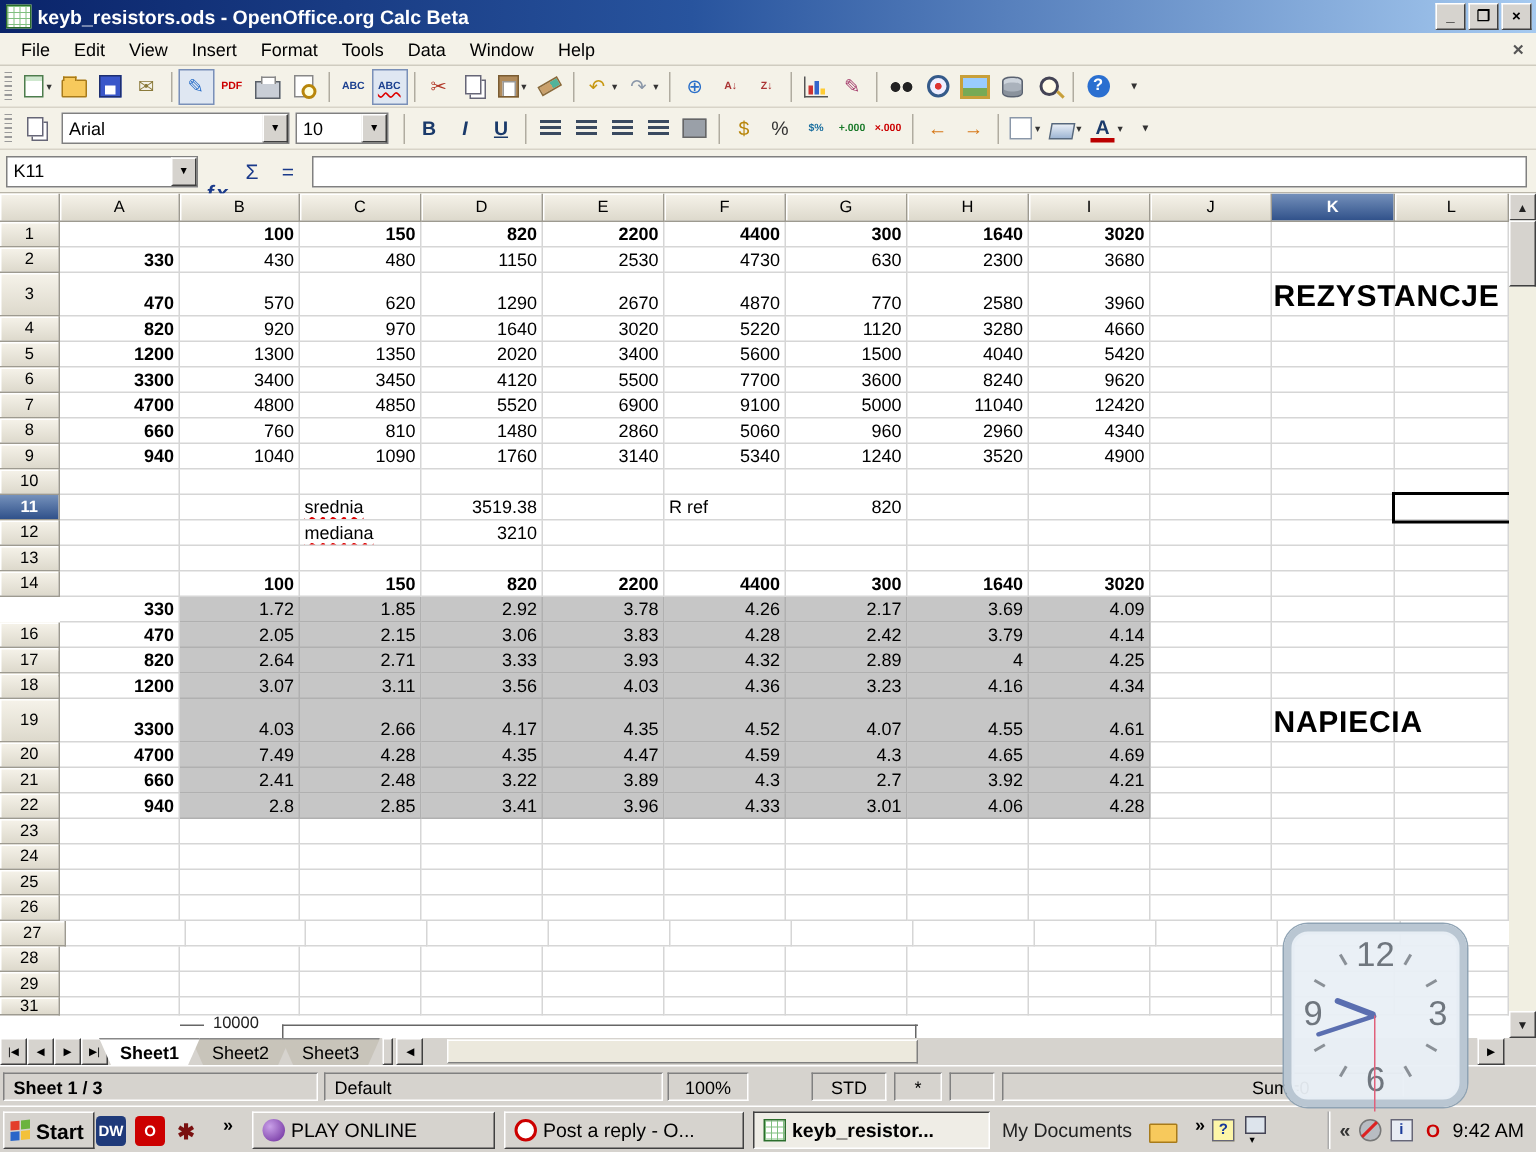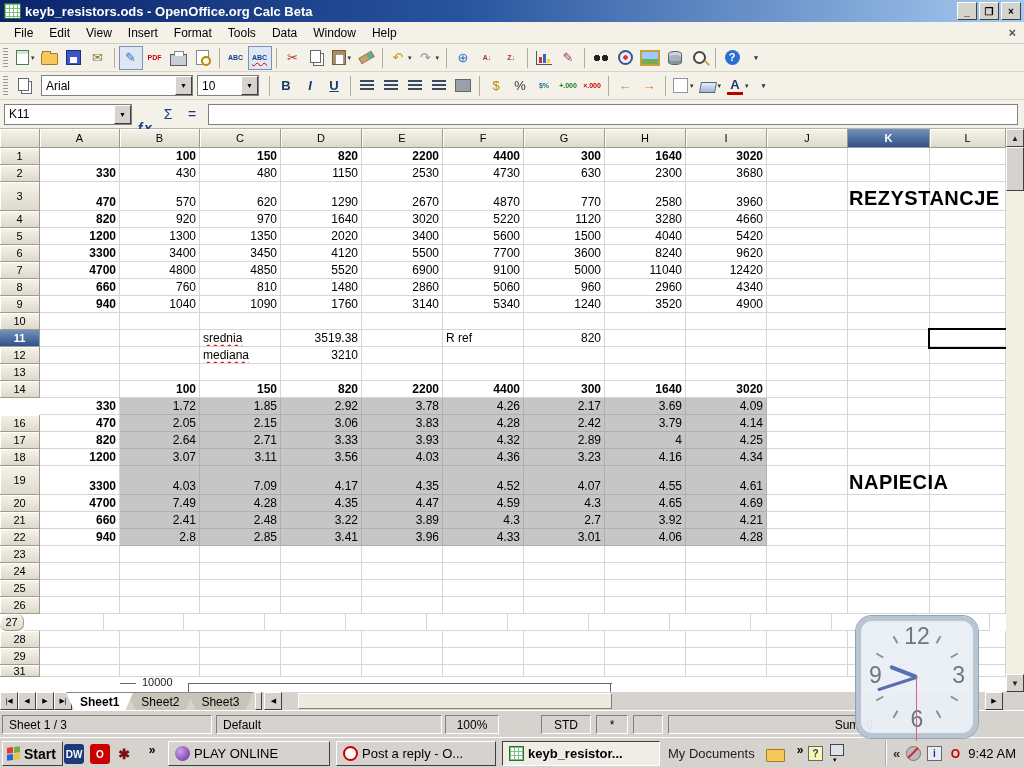--- a/index.html
+++ b/index.html
@@ -636,21 +636,21 @@
         <div class="cell num gray" style="width: 81px; height: 17px;">4.16</div>
         <div class="cell num gray" style="width: 81px; height: 17px;">4.34</div>
         <div class="cell" style="width: 81px; height: 17px;"></div>
         <div class="cell" style="width: 82px; height: 17px;"></div>
         <div class="cell" style="width: 76px; height: 17px;"></div>
       </div>
       <div class="grow" style="height: 29px;">
         <div class="rhd" style="width: 40px; height: 29px;">19</div>
         <div class="cell num b" style="width: 80px; height: 29px;">3300</div>
         <div class="cell num gray" style="width: 80px; height: 29px;">4.03</div>
-        <div class="cell num gray" style="width: 81px; height: 29px;">7.09</div>
+        <div class="cell num gray" style="width: 81px; height: 29px;">2.66</div>
         <div class="cell num gray" style="width: 81px; height: 29px;">4.17</div>
         <div class="cell num gray" style="width: 81px; height: 29px;">4.35</div>
         <div class="cell num gray" style="width: 81px; height: 29px;">4.52</div>
         <div class="cell num gray" style="width: 81px; height: 29px;">4.07</div>
         <div class="cell num gray" style="width: 81px; height: 29px;">4.55</div>
         <div class="cell num gray" style="width: 81px; height: 29px;">4.61</div>
         <div class="cell" style="width: 81px; height: 29px;"></div>
         <div class="cell" style="width: 82px; height: 29px;"></div>
         <div class="cell" style="width: 76px; height: 29px;"></div>
       </div>
@@ -753,21 +753,21 @@
         <div class="cell" style="width: 81px; height: 17px;"></div>
         <div class="cell" style="width: 81px; height: 17px;"></div>
         <div class="cell" style="width: 81px; height: 17px;"></div>
         <div class="cell" style="width: 81px; height: 17px;"></div>
         <div class="cell" style="width: 81px; height: 17px;"></div>
         <div class="cell" style="width: 81px; height: 17px;"></div>
         <div class="cell" style="width: 82px; height: 17px;"></div>
         <div class="cell" style="width: 76px; height: 17px;"></div>
       </div>
       <div class="grow" style="height: 17px;">
-        <div class="rhd" style="width: 24px; height: 17px; border-radius: 7px;">27</div>
+        <div class="rhd" style="width: 44px; height: 17px;">27</div>
         <div class="cell" style="width: 80px; height: 17px;"></div>
         <div class="cell" style="width: 80px; height: 17px;"></div>
         <div class="cell" style="width: 81px; height: 17px;"></div>
         <div class="cell" style="width: 81px; height: 17px;"></div>
         <div class="cell" style="width: 81px; height: 17px;"></div>
         <div class="cell" style="width: 81px; height: 17px;"></div>
         <div class="cell" style="width: 81px; height: 17px;"></div>
         <div class="cell" style="width: 81px; height: 17px;"></div>
         <div class="cell" style="width: 81px; height: 17px;"></div>
         <div class="cell" style="width: 81px; height: 17px;"></div>
@@ -843,21 +843,21 @@
       <span class="sheettab active">Sheet1</span>
       <span class="sheettab">Sheet2</span>
       <span class="sheettab">Sheet3</span>
       <span id="tab-splitter"></span>
       <span class="navbtn">◀</span>
       <span class="navbtn" style="position: absolute; left: 985px; top: 0px;">▶</span>
     </div>
   <div id="hthumb"></div>
 
   <div id="statusbar">
-    <span class="sfield" style="left:2px;width:210px;">Sheet 1 / 3</span>
+    <span class="sfield" style="left:2px;width:210px;font-weight:bold;">Sheet 1 / 3</span>
     <span class="sfield" style="left:216px;width:226px;">Default</span>
     <span class="sfield" style="left:445px;width:54px;justify-content:center;">100%</span>
     <span class="sfield" style="left:541px;width:50px;justify-content:center;">STD</span>
     <span class="sfield" style="left:596px;width:32px;justify-content:center;">*</span>
     <span class="sfield" style="left:633px;width:30px;"></span>
     <span class="sfield" style="left:668px;width:268px;justify-content:flex-end;padding-right:62px;">Sum=0</span>
   </div>
 
   <div id="taskbar">
     <span id="start-button">

